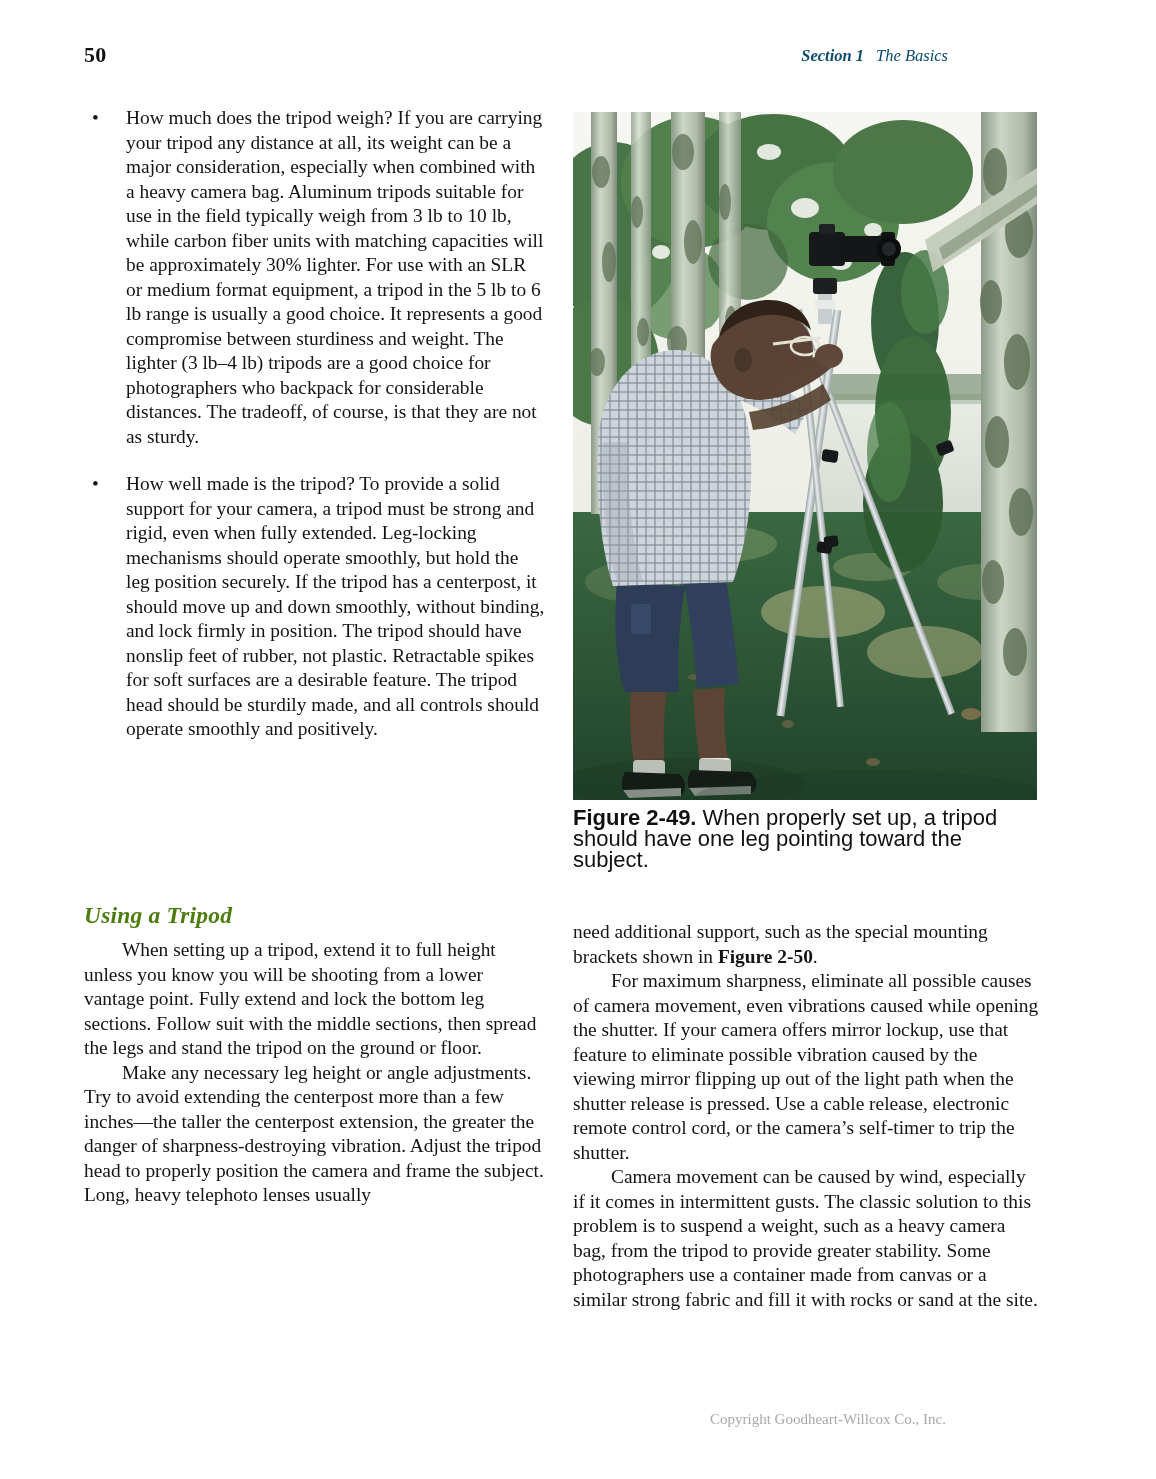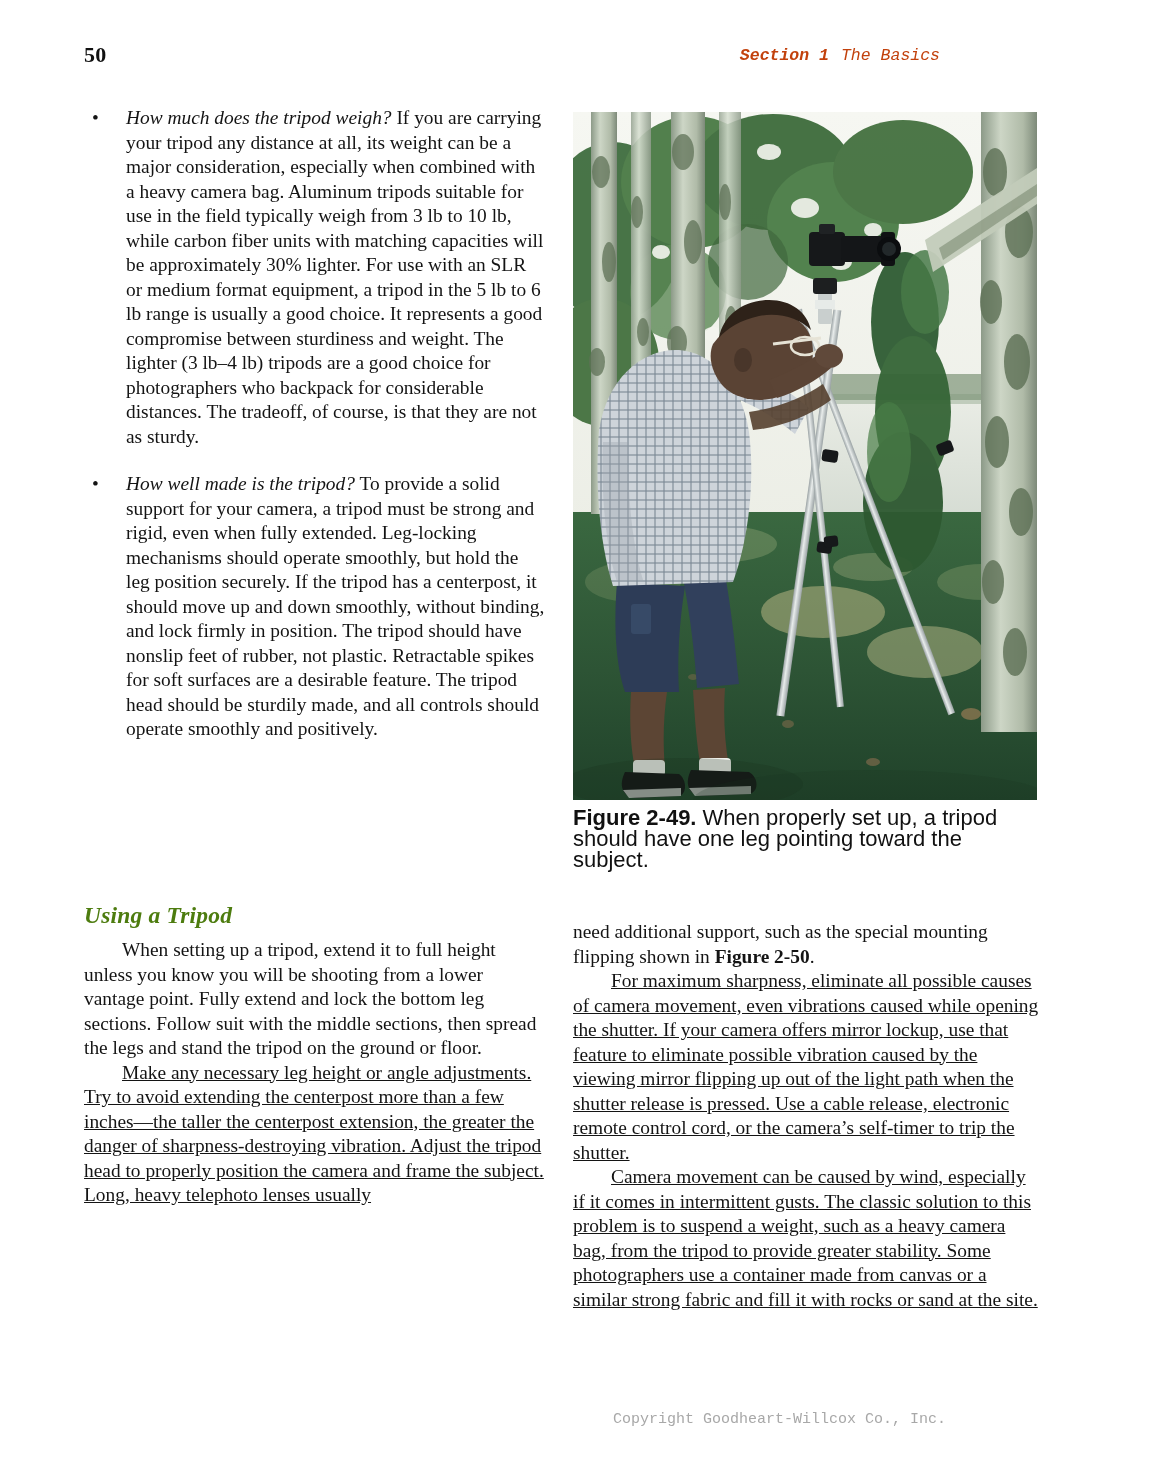--- a/index.html
+++ b/index.html
@@ -38,27 +38,26 @@
     top: 0;
     font-family: "Liberation Serif", "DejaVu Serif", serif;
     font-weight: bold;
     font-size: 22px;
     line-height: 26px;
     letter-spacing: 0.3px;
     color: #111111;
   }
   .head-right {
     position: absolute;
-    right: 8px;
+    right: 0;
     top: 4px;
     font-size: 16.5px;
     line-height: 20px;
     white-space: nowrap;
-    color: #c2410c;
-    font-family: Liberation Mono, monospace;
+    color: #0c4a6e;
   }
   .head-section {
     font-weight: bold;
     font-style: italic;
   }
   .head-title {
     font-style: italic;
     margin-left: 12px;
   }
 
@@ -87,21 +86,21 @@
     margin: 0;
     font-size: 19.4px;
     line-height: 24.5px;
     text-align: left;
     color: #141414;
     hyphens: none;
   }
   p.body.indent {
     text-indent: 38px;
   }
-  p.body + p.body { margin-top: 0; text-decoration: underline; }
+  p.body + p.body { margin-top: 0; }
 
   
   ul.bullets {
     margin: 0;
     padding: 0;
     list-style: none;
   }
   ul.bullets li {
     position: relative;
     padding-left: 42px;
@@ -111,21 +110,20 @@
   }
   ul.bullets li + li { margin-top: 23px; }
   ul.bullets li .bullet-dot {
     position: absolute;
     left: 8px;
     top: 0;
     font-size: 19.4px;
     line-height: 24.5px;
   }
   .q-italic {
-    font-style: italic;
   }
 
   
   h2.section-head {
     margin: 0 0 8px 0;
     font-size: 23.5px;
     line-height: 30px;
     font-weight: bold;
     font-style: italic;
     color: #4d7c0f;
@@ -165,21 +163,21 @@
     color: #111111;
   }
   .caption b { font-weight: bold; }
   .caption .cap-gap { display: inline-block; width: 6px; }
 
   
   .footer {
     position: absolute;
     right: 86px;
     bottom: 50px;
-    font-family: Liberation Mono, monospace;
+    font-family: Liberation Serif, serif;
     font-size: 15px;
     line-height: 19px;
     color: #a8a8a8;
     white-space: nowrap;
   }
 
   b.fig-ref { font-weight: bold; }
 </style>
 </head>
 <body>
@@ -411,20 +409,20 @@
 
           <ellipse cx="110" cy="672" rx="120" ry="26" fill="#16301d" opacity="0.25"></ellipse>
           <ellipse cx="300" cy="688" rx="180" ry="30" fill="#17321e" opacity="0.2"></ellipse>
         </g>
       </svg>
     </div>
     <div class="caption"><b>Figure 2-49.</b><span class="cap-gap"></span><span>When properly set up, a tripod should have one leg pointing toward the subject.</span></div>
   </div>
 
   <div class="col-right-bottom">
-    <p class="body"><span>need additional support, such as the special mounting flipping shown in </span><b class="fig-ref">Figure 2-50</b><span>.</span></p>
+    <p class="body"><span>need additional support, such as the special mounting brackets shown in </span><b class="fig-ref">Figure 2-50</b><span>.</span></p>
     <p class="body indent">For maximum sharpness, eliminate all possible causes of camera movement, even vibrations caused while opening the shutter. If your camera offers mirror lockup, use that feature to eliminate possible vibration caused by the viewing mirror flipping up out of the light path when the shutter release is pressed. Use a cable release, electronic remote control cord, or the camera’s self-timer to trip the shutter.</p>
     <p class="body indent">Camera movement can be caused by wind, especially if it comes in intermittent gusts. The classic solution to this problem is to suspend a weight, such as a heavy camera bag, from the tripod to provide greater stability. Some photographers use a container made from canvas or a similar strong fabric and fill it with rocks or sand at the site.</p>
   </div>
 
   <div class="footer">Copyright Goodheart-Willcox Co., Inc.</div>
 
 </div>
 
 </body></html>

